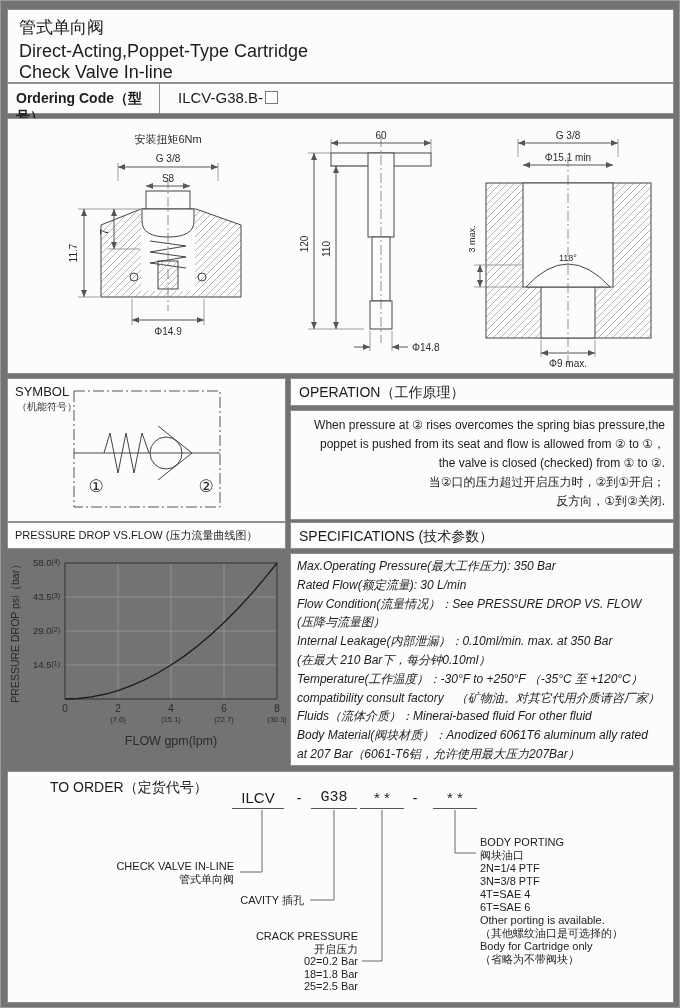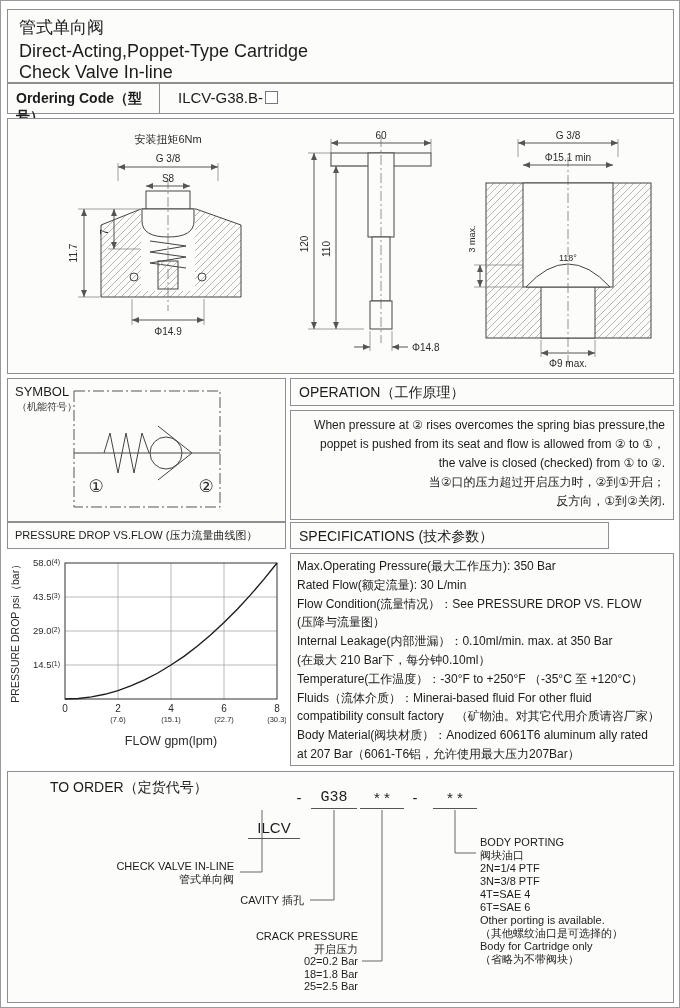--- a/index.html
+++ b/index.html
@@ -1,32 +1,32 @@
 <!DOCTYPE html>
 <html><head>
 <meta charset="utf-8">
 <style>
   html,body{margin:0;padding:0;background:#e8e8e6;}
-  .page{position:relative;width:680px;height:1008px;background:#ffffff;
+  .page{position:relative;width:680px;height:1008px;background:#737373;
         font-family:"Liberation Sans","DejaVu Sans",sans-serif;color:#1c1c1c;
         border:1px solid #9a9a9a;box-sizing:border-box;overflow:hidden;}
   .box{position:absolute;background:#fcfcfb;border:1px solid #8f8f8f;box-sizing:border-box;}
   .nobg{background:transparent;border:none;}
   .title-zh{font-size:17px;margin:0 0 2px 0;}
   .title-en{font-size:18px;line-height:21px;}
   .cell-label{font-size:14px;padding:6px 4px 0 8px;font-weight:bold;}
   .cell-value{font-size:15px;padding:5px 0 13px 18px;}
   .code-box-glyph{display:inline-block;width:11px;height:11px;border:1px solid #777;
         vertical-align:-1px;margin-left:2px;background:#fff;}
   .sec-title{font-size:13px;padding:5px 0 0 7px;}
   .sec-title-sub{font-size:10px;padding:1px 0 0 9px;color:#333;}
   .hdr{font-size:14px;padding:5px 0 0 8px;}
   .op-line{font-size:12px;line-height:19px;text-align:right;}
   .op-body{padding:5px 8px;}
-  .spec-line{font-size:12px;line-height:18.8px;}
+  .spec-line{font-size:12px;line-height:18.8px;font-style:italic;}
   .spec-body{padding:3px 6px;}
   .to-title{position:absolute;left:42px;top:7px;font-size:14px;}
   .code-part{position:absolute;font-size:15px;text-align:center;border-bottom:1px solid #555;height:19px;}
   .code-sep{position:absolute;font-size:15px;text-align:center;}
   .ldr-label{position:absolute;font-size:11px;line-height:13px;}
   .ra{text-align:right;}
   svg text{font-family:"Liberation Sans","DejaVu Sans",sans-serif;fill:#2a2a2a;}
 </style>
 </head>
 <body>
@@ -216,41 +216,41 @@
         <text x="217" y="163" text-anchor="middle" font-size="10">6</text>
         <text x="217" y="173" text-anchor="middle" font-size="7.5">(22.7)</text>
         <text x="270" y="163" text-anchor="middle" font-size="10">8</text>
         <text x="270" y="173" text-anchor="middle" font-size="7.5">(30.3)</text>
         <text x="164" y="196" text-anchor="middle" font-size="12.5">FLOW gpm(lpm)</text>
         <text x="12" y="82" text-anchor="middle" font-size="10.5" transform="rotate(-90 12 82)">PRESSURE DROP psi（bar）</text>
         <polyline points="58.0,150.0 71.3,149.5 84.5,147.9 97.8,145.3 111.0,141.6 124.3,136.6 137.5,130.8 150.8,124.0 164.0,116.0 177.3,107.1 190.5,97.0 203.8,85.8 217.0,73.6 230.3,60.2 243.5,45.9 256.8,30.4 270.0,14.0" fill="none" stroke="#1d1d1d" stroke-width="1.4"></polyline>
       </svg>
   </div>
 
-  <div class="box hdr" style="left:289px;top:521px;width:319px;height:27px;">
+  <div class="box hdr" style="left:289px;top:521px;width:384px;height:27px;">
     <span>SPECIFICATIONS (技术参数）</span>
   </div>
   <div class="box spec-body" style="left:289px;top:552px;width:384px;height:213px;">
     <div class="spec-line">Max.Operating Pressure(最大工作压力): 350 Bar</div>
     <div class="spec-line">Rated Flow(额定流量): 30 L/min</div>
     <div class="spec-line">Flow Condition(流量情况）：See PRESSURE DROP VS. FLOW</div>
     <div class="spec-line">(压降与流量图）</div>
     <div class="spec-line">Internal Leakage(内部泄漏）：0.10ml/min. max. at 350 Bar</div>
     <div class="spec-line">(在最大 210 Bar下，每分钟0.10ml）</div>
     <div class="spec-line">Temperature(工作温度）：-30°F to +250°F （-35°C 至 +120°C）</div>
+    <div class="spec-line">compatibility consult  factory　（矿物油。对其它代用介质请咨厂家）</div>
     <div class="spec-line">Fluids（流体介质）：Minerai-based fluid For other  fluid</div>
-    <div class="spec-line">compatibility consult  factory　（矿物油。对其它代用介质请咨厂家）</div>
     <div class="spec-line">Body Material(阀块材质）：Anodized 6061T6 aluminum ally rated</div>
     <div class="spec-line">at 207 Bar（6061-T6铝，允许使用最大压力207Bar）</div>
   </div>
 
   <div class="box" style="left:6px;top:770px;width:667px;height:232px;">
     <div class="to-title">TO ORDER（定货代号）</div>
 
-    <div class="code-part" style="left:240px;top:17px;width:52px;margin-top:30px;">ILCV</div>
+    <div class="code-part" style="left:224px;top:17px;width:52px;">ILCV</div>
     <div class="code-sep" style="left:284px;top:17px;width:14px;">-</div>
     <div class="code-part" style="left:303px;top:17px;width:46px;font-family:Liberation Mono, monospace;">G38</div>
     <div class="code-part" style="left:352px;top:17px;width:44px;">* *</div>
     <div class="code-sep" style="left:400px;top:17px;width:14px;">-</div>
     <div class="code-part" style="left:425px;top:17px;width:44px;">* *</div>
 
     <svg style="position:absolute;left:0;top:0;" width="665" height="230" viewBox="0 0 665 230">
       <path d="M254,38 L254,100 L232,100" fill="none" stroke="#666" stroke-width="1"></path>
       <path d="M326,38 L326,128 L302,128" fill="none" stroke="#666" stroke-width="1"></path>
       <path d="M374,38 L374,189 L354,189" fill="none" stroke="#666" stroke-width="1"></path>

